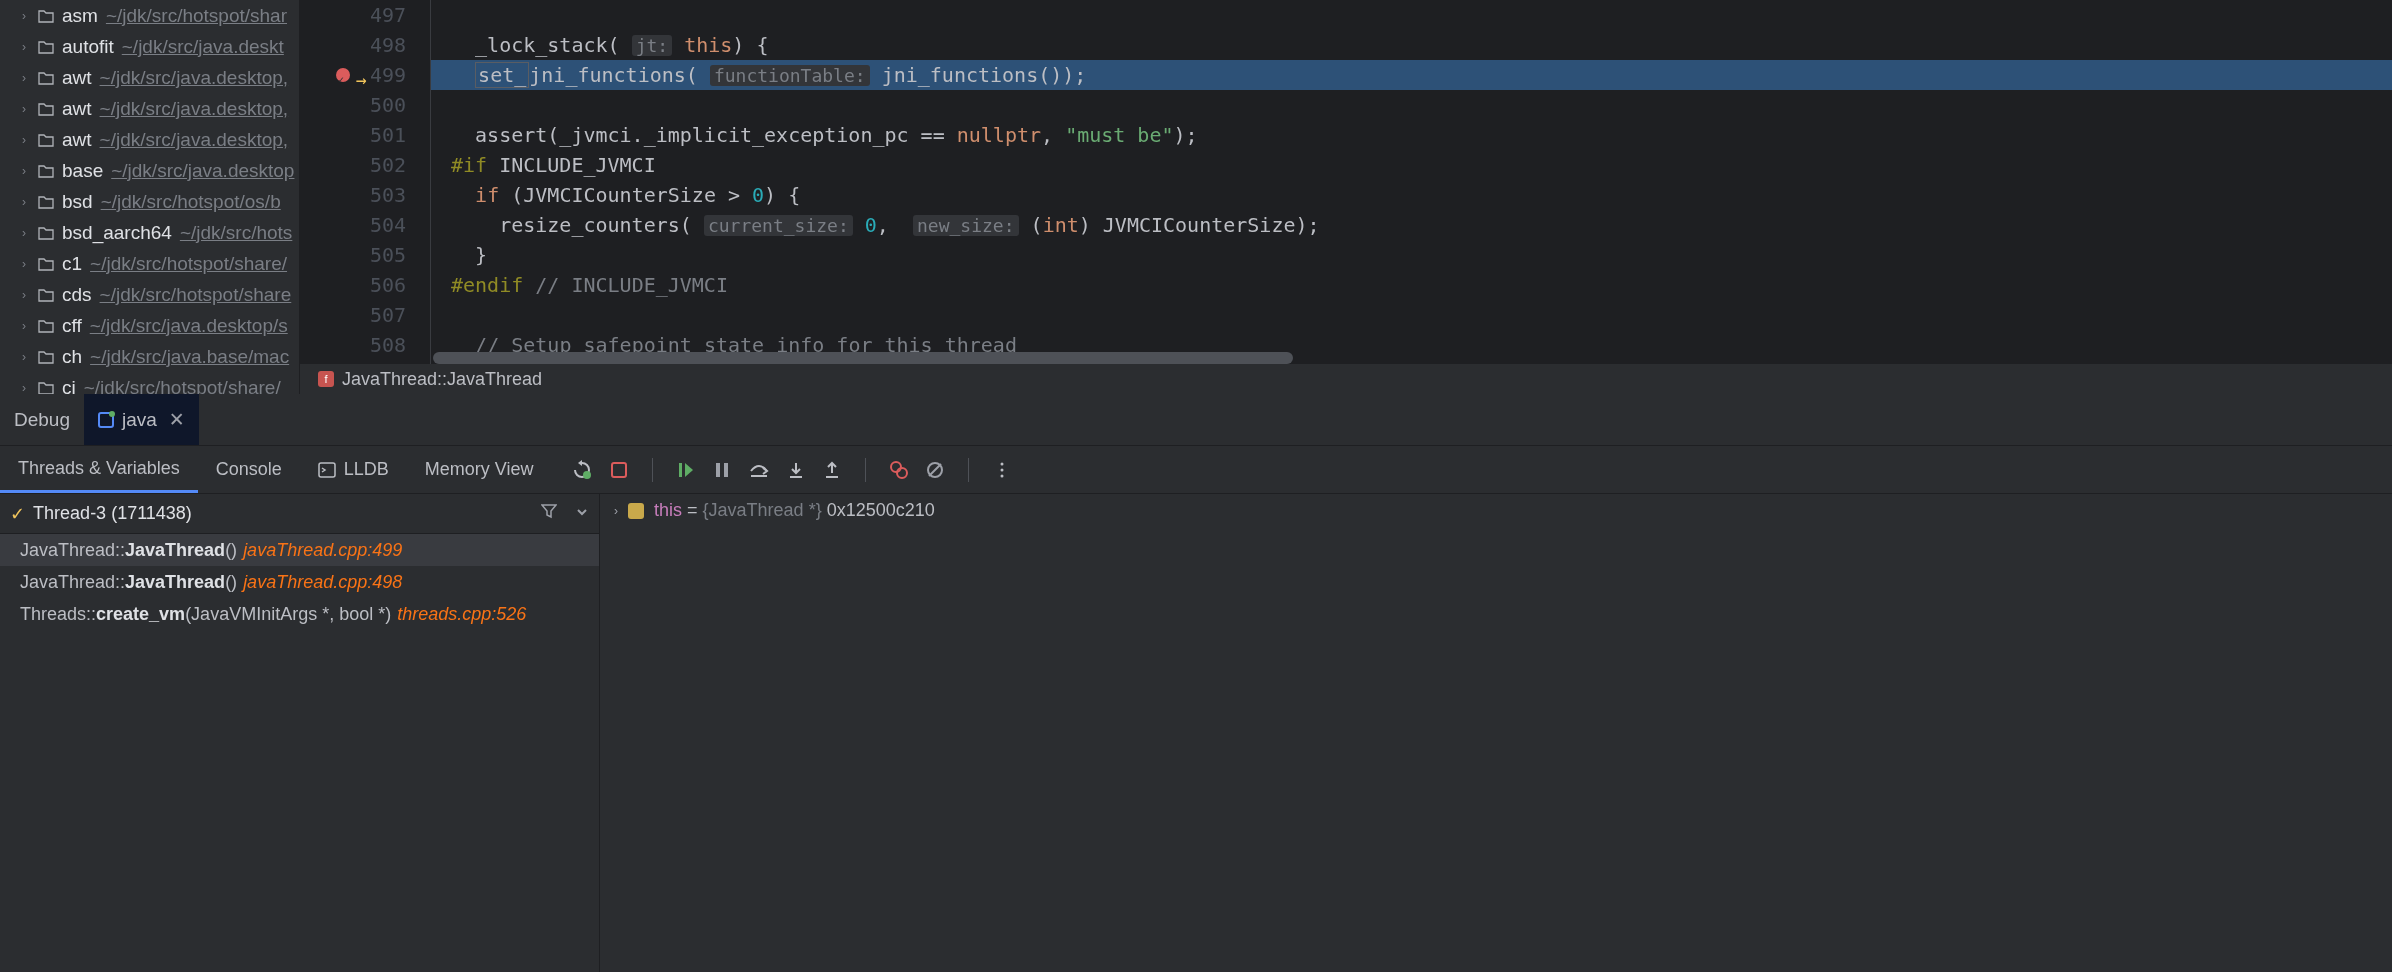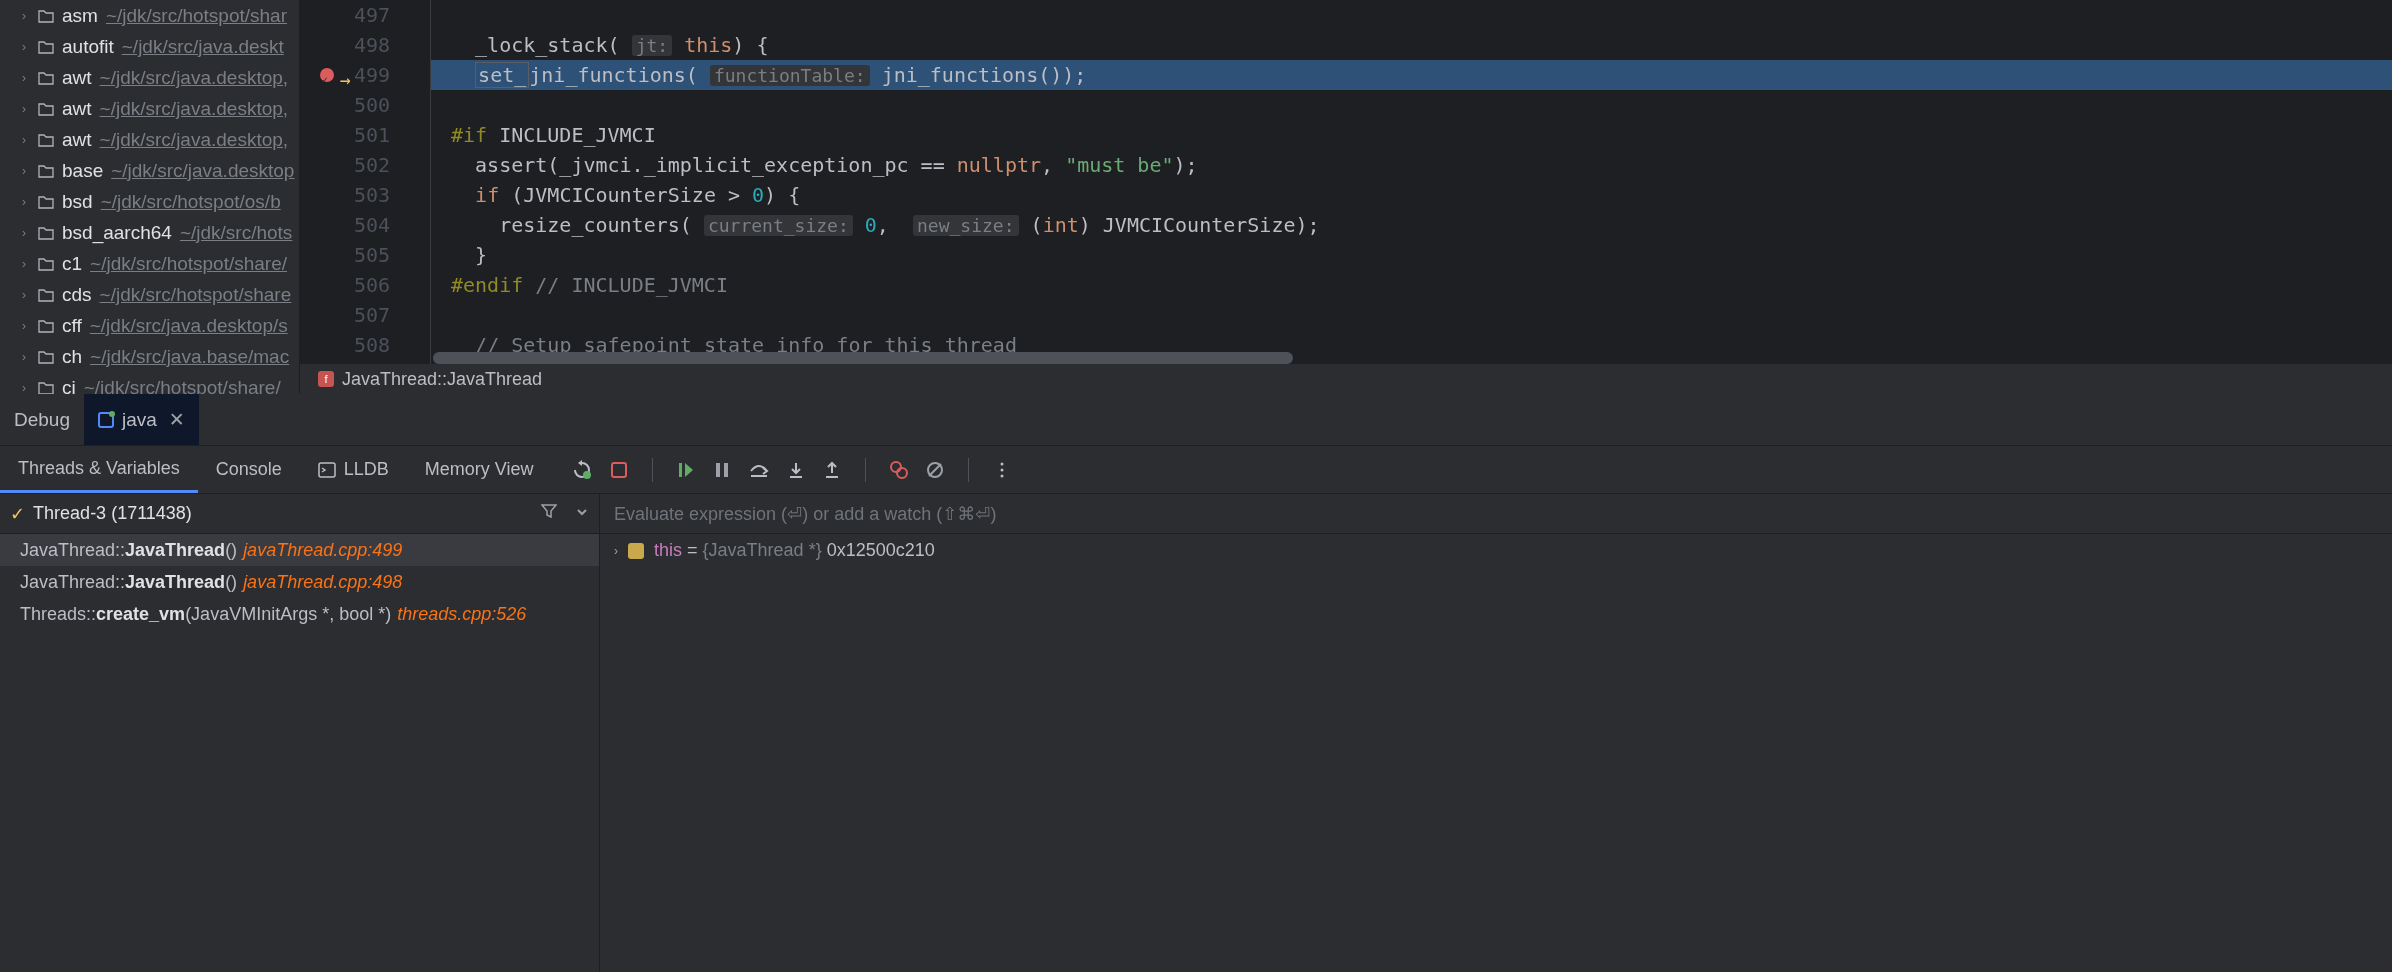--- a/index.html
+++ b/index.html
@@ -44,21 +44,21 @@
 .editor {
   flex: 1;
   background: #1e1f22;
   position: relative;
   font-family: 'Menlo', 'Consolas', monospace;
   font-size: 20px;
   overflow: hidden;
 }
 .gutter {
   position: absolute;
-  left: 0; top: 0;
+  left: 16px; top: 0;
   width: 130px;
   text-align: right;
   color: #4b5059;
 }
 .gutter-row { height: 30px; line-height: 30px; padding-right: 40px; position: relative; }
 .gutter-bp {
   position: absolute;
   left: 20px;
   top: 8px;
   width: 14px;
@@ -394,22 +394,22 @@
           <div class="gutter-row">506</div>
           <div class="gutter-row">507</div>
           <div class="gutter-row">508</div>
           <div class="gutter-row">509</div>
         </div>
       <div class="code-area" id="code-host">
           <div class="code-row"></div>
           <div class="code-row">  _lock_stack( <span class="tok-hint">jt:</span> <span class="tok-kw">this</span>) {</div>
           <div class="code-row current">  <span class="tok-boxed">set_</span>jni_functions( <span class="tok-hint">functionTable:</span> jni_functions());</div>
           <div class="code-row"></div>
+          <div class="code-row">  assert(_jvmci._implicit_exception_pc == <span class="tok-kw">nullptr</span>, <span class="tok-str">"must be"</span>);</div>
           <div class="code-row"><span class="tok-macro">#if</span> INCLUDE_JVMCI</div>
-          <div class="code-row">  assert(_jvmci._implicit_exception_pc == <span class="tok-kw">nullptr</span>, <span class="tok-str">"must be"</span>);</div>
           <div class="code-row">  <span class="tok-kw">if</span> (JVMCICounterSize &gt; <span class="tok-num">0</span>) {</div>
           <div class="code-row">    resize_counters( <span class="tok-hint">current_size:</span> <span class="tok-num">0</span>,  <span class="tok-hint">new_size:</span> (<span class="tok-kw">int</span>) JVMCICounterSize);</div>
           <div class="code-row">  }</div>
           <div class="code-row"><span class="tok-macro">#endif</span> <span class="tok-comment">// INCLUDE_JVMCI</span></div>
           <div class="code-row"></div>
           <div class="code-row">  <span class="tok-comment">// Setup <u>safepoint</u> state info for this thread</span></div>
           <div class="code-row">  ThreadSafepointState::create( <span class="tok-hint">thread:</span> <span class="tok-kw">this</span>);</div>
         </div>
       <div class="scrollbar-h"></div>
       <div class="breadcrumb">
@@ -552,23 +552,20 @@
             </div>
             <div class="frame">
               <span class="cls">Threads::</span>
               <span class="mth">create_vm</span>
               <span class="cls">(JavaVMInitArgs *, bool *)</span>
               <span class="loc">threads.cpp:526</span>
             </div>
           </div>
       </div>
       <div class="vars">
-        <div class="eval">
-          <span>Evaluate expression (⏎) or add a watch (⇧⌘⏎)</span>
-        </div>
         <div id="vars-host">
             <div class="var-row">
               <span class="chev">›</span>
     <span class="vicon"></span>
     <span><span class="var-name">this</span> <span class="var-eq">=</span> <span class="var-type">{JavaThread *}</span> <span class="var-val">0x12500c210</span></span>
             </div>
           </div>
       </div>
     </div>
   </div>

